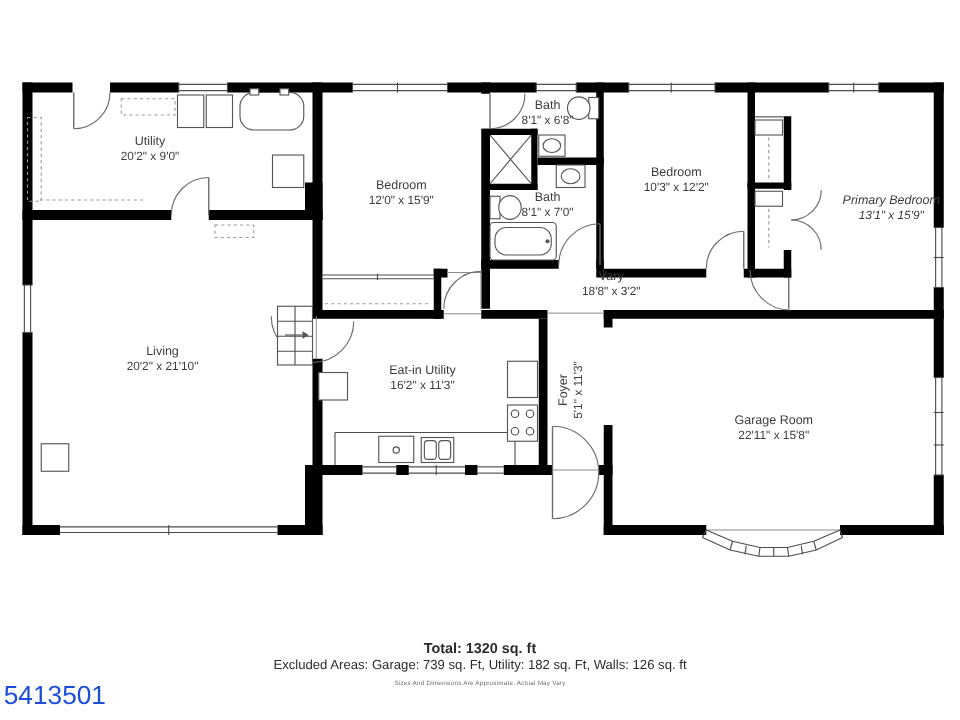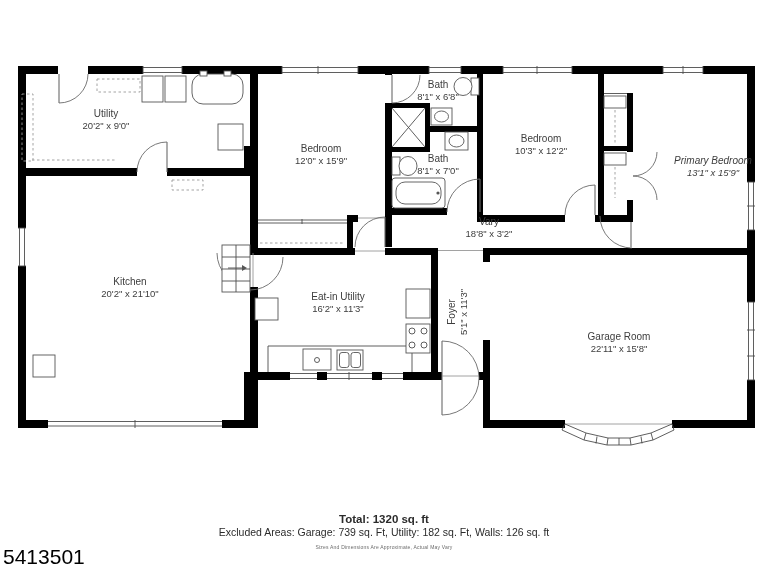--- a/index.html
+++ b/index.html
@@ -18,21 +18,21 @@
   #label-layer{position:absolute;left:0;top:0;width:768px;height:576px;pointer-events:none;}
   .room-label{position:absolute;transform:translate(-50%,0);text-align:center;color:#3d3d3d;white-space:nowrap;}
   .room-label .rname{font-size:10px;line-height:11.5px;}
   .room-label .rdims{font-size:9.5px;line-height:11px;}
   .room-label.rot{transform:translate(-50%,-50%) rotate(-90deg);}
   #summary{position:absolute;left:0;top:513px;width:768px;text-align:center;color:#2b2b2b;}
   #summary .total{font-size:11.5px;font-weight:bold;line-height:13px;}
   #summary .floor1{font-size:10.5px;line-height:12.5px;}
   #summary .excluded{font-size:10.5px;line-height:12.5px;}
   #summary .disclaimer{font-size:5px;color:#6b6b6b;margin-top:5px;letter-spacing:.2px;}
-  #photo-id{position:absolute;left:3px;top:545px;font-size:21px;color:#000000;}
+  #photo-id{position:absolute;left:3px;top:545px;font-size:21px;color:#1d4ed8;}
 </style>
 </head>
 <body>
 
 <div id="canvas">
 
   <svg id="plan-svg" width="768" height="576" viewBox="0 0 768 576">
 
     <g>
 
@@ -353,21 +353,21 @@
         <line class="dash" x1="615" y1="110" x2="615" y2="144"></line>
       </g>
       <g>
         <rect class="fix" x="604" y="153" width="22" height="12"></rect>
         <line class="dash" x1="615" y1="167" x2="615" y2="198"></line>
       </g>
     </g>
   </svg>
 
   <div id="label-layer">
-      <div class="room-label" style="left: 106px; top: 108px;">
+      <div class="room-label" style="left: 120px; top: 108px;">
         <div class="rname">Utility</div>
         <div class="rdims">20'2" x 9'0"</div>
       </div>
       <div class="room-label" style="left: 321px; top: 143px;">
         <div class="rname">Bedroom</div>
         <div class="rdims">12'0" x 15'9"</div>
       </div>
       <div class="room-label" style="left: 438px; top: 79px;">
         <div class="rname">Bath</div>
         <div class="rdims">8'1" x 6'8"</div>
@@ -382,21 +382,21 @@
       </div>
       <div class="room-label" style="left: 713px; top: 155px; font-style: italic;">
         <div class="rname">Primary Bedroom</div>
         <div class="rdims">13'1" x 15'9"</div>
       </div>
       <div class="room-label" style="left: 489px; top: 216px;">
         <div class="rname">Vary</div>
         <div class="rdims">18'8" x 3'2"</div>
       </div>
       <div class="room-label" style="left: 130px; top: 276px;">
-        <div class="rname">Kitchen</div>
+        <div class="rname">Living</div>
         <div class="rdims">20'2" x 21'10"</div>
       </div>
       <div class="room-label" style="left: 338px; top: 291px;">
         <div class="rname">Eat-in Utility</div>
         <div class="rdims">16'2" x 11'3"</div>
       </div>
       <div class="room-label rot" style="left: 457px; top: 312px;">
         <div class="rname">Foyer</div>
         <div class="rdims">5'1" x 11'3"</div>
       </div>

